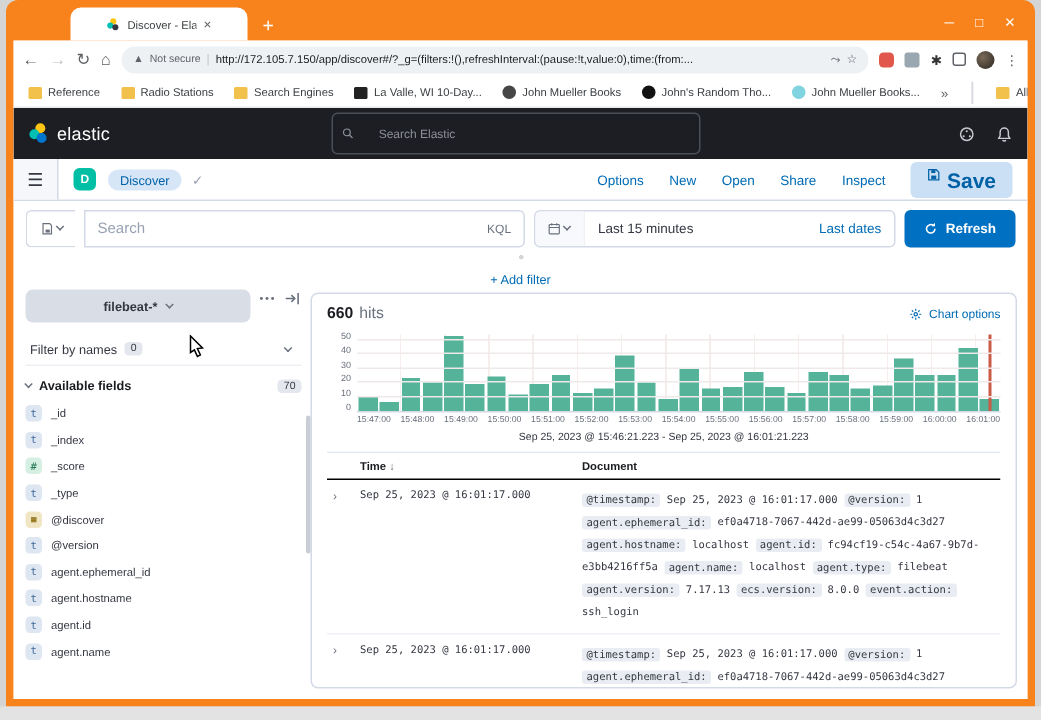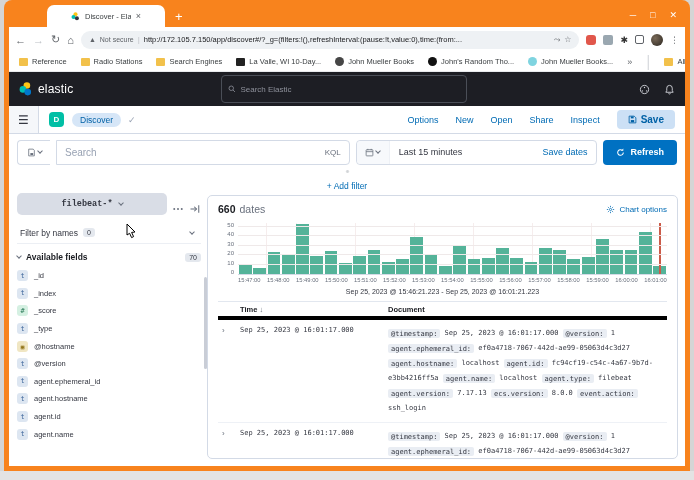--- a/index.html
+++ b/index.html
@@ -50,36 +50,36 @@
   .bm-ic.site-black { background:#111; border-radius:50%; width:9px; height:9px; }
   .bm-ic.site-teal { background:#7fd4e0; border-radius:50%; width:9px; height:9px; }
   .bm-overflow { margin-left:auto; color:#5f6368; font-size:9px; }
   .bm-sep { color:#dadce0; }
 
   
   .eheader { height:29px; background:#1d1e24; display:flex; align-items:center; padding:17px 10px; }
   .brand { display:flex; align-items:center; gap:5px; }
   .brand-name { color:#fff; font-size:12px; letter-spacing:.2px; }
   .esearch { width:246px; height:28px; margin-left:148px; border:1px solid #4a4e57; border-radius:4px;
-    display:flex; align-items:center; gap:4px; padding:0 6px; }
+    display:flex; align-items:center; gap:16px; padding:0 6px; }
   .esearch-ph { color:#8d909a; font-size:8px; }
   .eh-icons { margin-left:auto; display:flex; gap:14px; color:#c9cbd1; }
 
   
   .knav { height:28px; background:#fff; border-bottom:1px solid #d3dae6; display:flex; align-items:center; padding:0 10px 0 0; }
   .hamburger { width:30px; height:100%; border-right:1px solid #d3dae6; display:flex; align-items:center; justify-content:center;
     color:#343741; font-size:12px; background:#f5f7fa; }
   .space-badge { width:15px; height:15px; border-radius:4px; background:#00bfa5; color:#fff; font-size:8px; font-weight:bold;
     display:flex; align-items:center; justify-content:center; margin:0 8px 0 10px; }
   .crumb { background:#d6e6f7; color:#0061a6; font-size:8.5px; padding:2px 8px; border-radius:8px; }
   .crumb-check { color:#98a2b3; font-size:9px; margin-left:7px; }
   .knav-links { margin-left:auto; display:flex; gap:17px; align-items:center; }
   .knav-link { color:#006bb4; font-size:9px; }
-  .save-btn { background:#cce0f5; color:#0061a6; font-size:10px; padding:4px 11px; border-radius:4px;
-    display:flex; align-items:center; gap:4px; font-weight:bold; }
+  .save-btn { background:#cce0f5; color:#0061a6; font-size:14px; padding:4px 11px; border-radius:4px;
+    display:flex; gap:4px; font-weight:bold; }
 
   
   .querybar { height:36px; display:flex; align-items:center; padding:0 8px; gap:6px; background:#fff; }
   .sq-btn { height:25px; width:33px; border:1px solid #d3dae6; border-right:none; border-radius:4px 0 0 4px;
     display:flex; align-items:center; justify-content:center; gap:2px; color:#69707d; background:#fff; }
   .qinput { flex:1.15; height:25px; border:1px solid #d3dae6; border-radius:0 4px 4px 0; display:flex; align-items:center;
     padding:0 8px; background:#fff; }
   .qinput-ph { color:#98a2b3; font-size:10px; flex:1; }
   .kql { color:#69707d; font-size:8px; }
   .datepicker { flex:1; height:25px; border:1px solid #d3dae6; border-radius:4px; display:flex; align-items:center; background:#fff; }
@@ -89,21 +89,21 @@
   .refresh-btn { background:#0071c2; color:#fff; font-size:9px; font-weight:bold; height:25px; padding:0 13px;
     border-radius:4px; display:flex; align-items:center; gap:5px; }
 
   
   .filterrow { height:21px; display:flex; align-items:center; padding:0 10px; gap:8px; background:#fff;flex-direction:column; }
   .add-filter { color:#006bb4; font-size:8.5px; }
 
   
   .content { flex:1; display:flex; overflow:hidden; background:#fff; }
   .sidebar { width:198px; padding:2px 6px 0 8px; position:relative; flex-shrink:0; }
-  .ip-row { display:flex; align-items:flex-end; gap:5px;font-family:Liberation Mono, monospace; }
+  .ip-row { display:flex; align-items:flex-start; gap:5px; }
   .ip-pill { flex:1; background:#d9dde6; border-radius:5px; height:22px; display:flex; align-items:center; justify-content:center; gap:6px; }
   .ip-name { font-size:8.5px; font-weight:bold; color:#343741; }
   .sfield { margin-top:8px; height:22px; border:1px solid #d3dae6; border-radius:4px; display:flex; align-items:center; gap:5px; padding:0 7px; background:#fff; }
   .sfield-ph { color:#98a2b3; font-size:8.5px; }
   .ftype { margin-top:7px; height:22px; display:flex; align-items:center; gap:5px; padding:0 3px; border-bottom:1px solid #eceff4; }
   .ftype-label { font-size:8.5px; color:#343741; }
   .count-badge { background:#e4e8ee; color:#343741; font-size:7px; padding:1px 4px; border-radius:3px; }
   .af-row { margin-top:8px; display:flex; align-items:center; gap:5px; }
   .af-label { font-size:8.5px; font-weight:bold; color:#1a1c21; flex:1; }
   .fields { margin-top:5px; }
@@ -132,21 +132,21 @@
     background-image:repeating-linear-gradient(to right, transparent 0px, transparent 28.5px, #f6eded 28.5px, #f6eded 29.5px); }
   .gridline { position:absolute; left:0; right:0; height:1px; background:#efe9e9; }
   .bars { position:absolute; left:1px; right:1px; top:0; bottom:0; display:flex; align-items:flex-end; gap:1.5px; }
   .bar { flex:1; background:#54b399; }
   .now-line { position:absolute; right:6px; top:0; bottom:0; width:2px; background:#cb5b49; }
   .xaxis { display:flex; justify-content:space-between; margin-left:20px; margin-top:2px; }
   .xtick { font-size:5.8px; color:#69707d; white-space:nowrap; }
   .caption { text-align:center; font-size:7px; color:#343741; margin-top:5px; }
 
   .dtable { margin-top:6px; flex:1; overflow:hidden; }
-  .thead { display:flex; border-top:1px solid #e2e7ef; border-bottom:4px solid #000000; height:19px; align-items:center; }
+  .thead { display:flex; border-top:1px solid #e2e7ef; border-bottom:1px solid #000000; height:19px; align-items:center; }
   .th-time { width:148px; margin-left:22px; font-size:7.5px; font-weight:bold; color:#1a1c21; }
   .th-doc { font-size:7.5px; font-weight:bold; color:#1a1c21; }
   .trow { display:flex; border-bottom:1px solid #eef1f6; padding:6px 0; }
   .expander { width:22px; color:#69707d; font-size:8px; text-align:left; padding-left:4px; }
   .td-time { width:148px; font-family:"DejaVu Sans Mono",monospace; font-size:7px; color:#343741; }
   .td-doc { flex:1; font-family:"DejaVu Sans Mono",monospace; font-size:7px; color:#343741; line-height:15px; padding-right:6px; }
   .fbadge { background:#e9edf3; border-radius:2px; padding:0.5px 3px; color:#343741; }
   .chev { display:inline-block; width:4px; height:4px; border-right:1.2px solid #69707d; border-bottom:1.2px solid #69707d;
     transform:rotate(45deg); margin-top:-2px; }
   svg { display:block; }
@@ -309,21 +309,21 @@
         <span class="cal-btn">
           <svg width="9" height="9" viewBox="0 0 16 16">
               <rect x="2" y="3" width="12" height="11" rx="1" fill="none" stroke="#69707d" stroke-width="1.4"></rect>
               <line x1="2" y1="6.5" x2="14" y2="6.5" stroke="#69707d" stroke-width="1.4"></line>
               <line x1="5" y1="1.5" x2="5" y2="4" stroke="#69707d" stroke-width="1.4"></line>
               <line x1="11" y1="1.5" x2="11" y2="4" stroke="#69707d" stroke-width="1.4"></line>
             </svg>
           <span class="chev"></span>
         </span>
         <span class="daterange">Last 15 minutes</span>
-        <span class="show-dates">Save dates</span>
+        <span class="show-dates">Last dates</span>
       </div>
       <span class="refresh-btn">
         <svg width="9" height="9" viewBox="0 0 16 16">
             <path d="M13 8a5 5 0 1 1-1.8-3.8" fill="none" stroke="#fff" stroke-width="1.8"></path>
             <path d="M13 1v4h-4z" fill="#fff"></path>
           </svg>
         <span>Refresh</span>
       </span>
     </div>
 
@@ -376,21 +376,21 @@
             <div class="field-row">
               <span class="ficon num">#</span>
               <span class="fname">_score</span>
             </div>
             <div class="field-row">
               <span class="ficon t">t</span>
               <span class="fname">_type</span>
             </div>
             <div class="field-row">
               <span class="ficon date">▦</span>
-              <span class="fname">@hostname</span>
+              <span class="fname">@discover</span>
             </div>
             <div class="field-row">
               <span class="ficon t">t</span>
               <span class="fname">@version</span>
             </div>
             <div class="field-row">
               <span class="ficon t">t</span>
               <span class="fname">agent.ephemeral_id</span>
             </div>
             <div class="field-row">
@@ -405,21 +405,21 @@
               <span class="ficon t">t</span>
               <span class="fname">agent.name</span>
             </div>
           </div>
         <div class="side-scroll"></div>
       </div>
 
       <div class="main">
         <div class="hits-row">
           <span class="hits-num">660</span>
-          <span class="hits-label">dates</span>
+          <span class="hits-label">hits</span>
           <span class="chart-opts">
             <svg width="9" height="9" viewBox="0 0 16 16">
                 <circle cx="8" cy="8" r="2" fill="none" stroke="#006bb4" stroke-width="1.4"></circle>
                 <path d="M8 1.5v2.3M8 12.2v2.3M1.5 8h2.3M12.2 8h2.3M3.4 3.4l1.6 1.6M11 11l1.6 1.6M12.6 3.4L11 5M5 11l-1.6 1.6" stroke="#006bb4" stroke-width="1.4"></path>
               </svg>
             <span>Chart options</span>
           </span>
         </div>
 
         <div class="chart-wrap">

